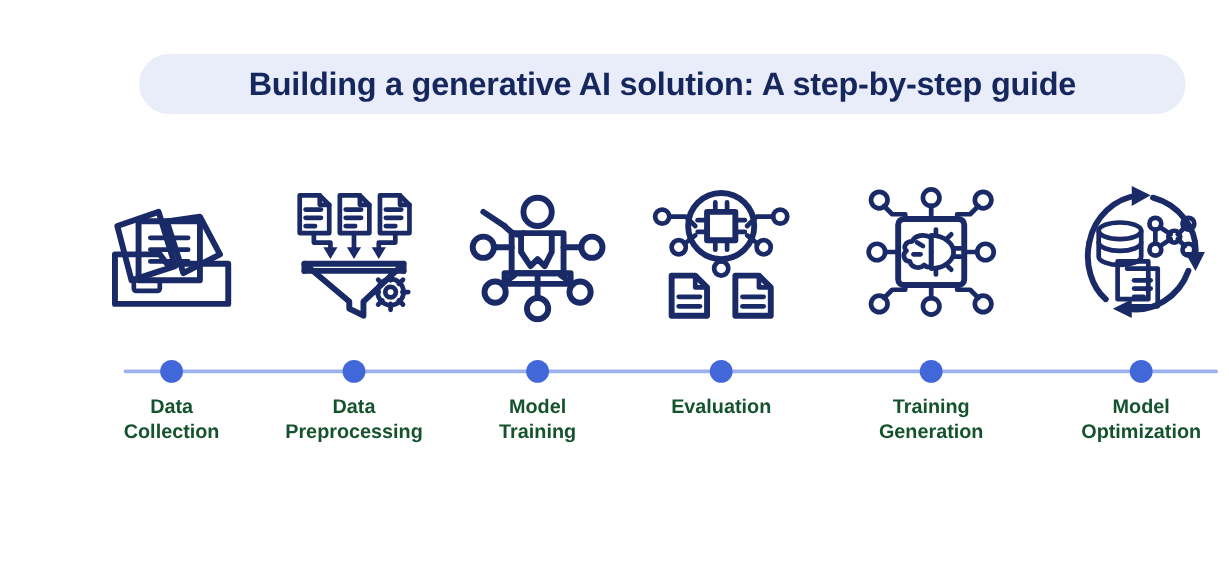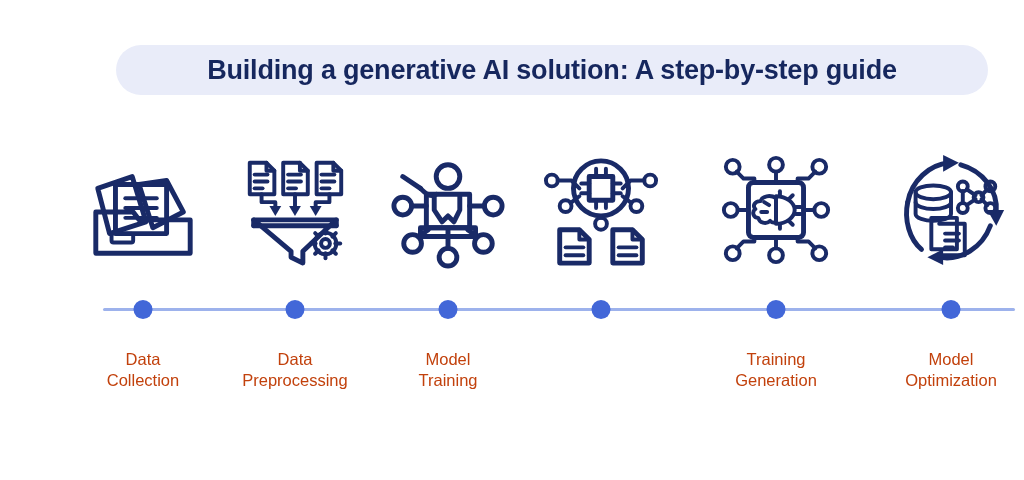--- a/index.html
+++ b/index.html
@@ -79,26 +79,26 @@
     align-items: center;
     justify-content: center;
   }
   .step-icon svg {
     width: 118px;
     height: 118px;
     display: block;
   }
   .step-label {
     position: absolute;
-    top: 204px;
+    top: 184px;
     width: 190px;
     text-align: center;
     font-size: 16.5px;
-    font-weight: normal;
-    color: #c2410c;
+    font-weight: bold;
+    color: #14532d;
     line-height: 1.25;
     white-space: pre-line;
   }
   .ico {
     fill: none;
     stroke: #192a67;
     stroke-width: 5;
     stroke-linecap: round;
     stroke-linejoin: round;
   }
@@ -273,20 +273,21 @@
         <path class="ico-thin" d="M38 80 L38 90 L48 90"></path>
         <line class="ico-thin" x1="24" y1="98" x2="42" y2="98"></line>
         <line class="ico-thin" x1="24" y1="106" x2="42" y2="106"></line>
 
         <path class="ico" d="M72 80 L92 80 L102 90 L102 114 L72 114 Z"></path>
         <path class="ico-thin" d="M92 80 L92 90 L102 90"></path>
         <line class="ico-thin" x1="78" y1="98" x2="96" y2="98"></line>
         <line class="ico-thin" x1="78" y1="106" x2="96" y2="106"></line>
       </svg>
     </div>
+    <div class="step-label">Evaluation</div>
   </div>
 
   <div class="step" style="left:728px">
     <div class="step-icon">
       <svg viewBox="0 0 120 120">
 
         <rect class="ico" x="32" y="32" width="56" height="56" rx="5"></rect>
 
         <path class="ico-thin" d="M60 48 C54 44 46 46 44 51 C38 51 36 56 39 59 C35 62 37 68 42 68 C43 73 50 75 54 71 C57 74 60 73 60 70 Z"></path>
         <line class="ico-thin" x1="48" y1="52" x2="53" y2="55"></line>

